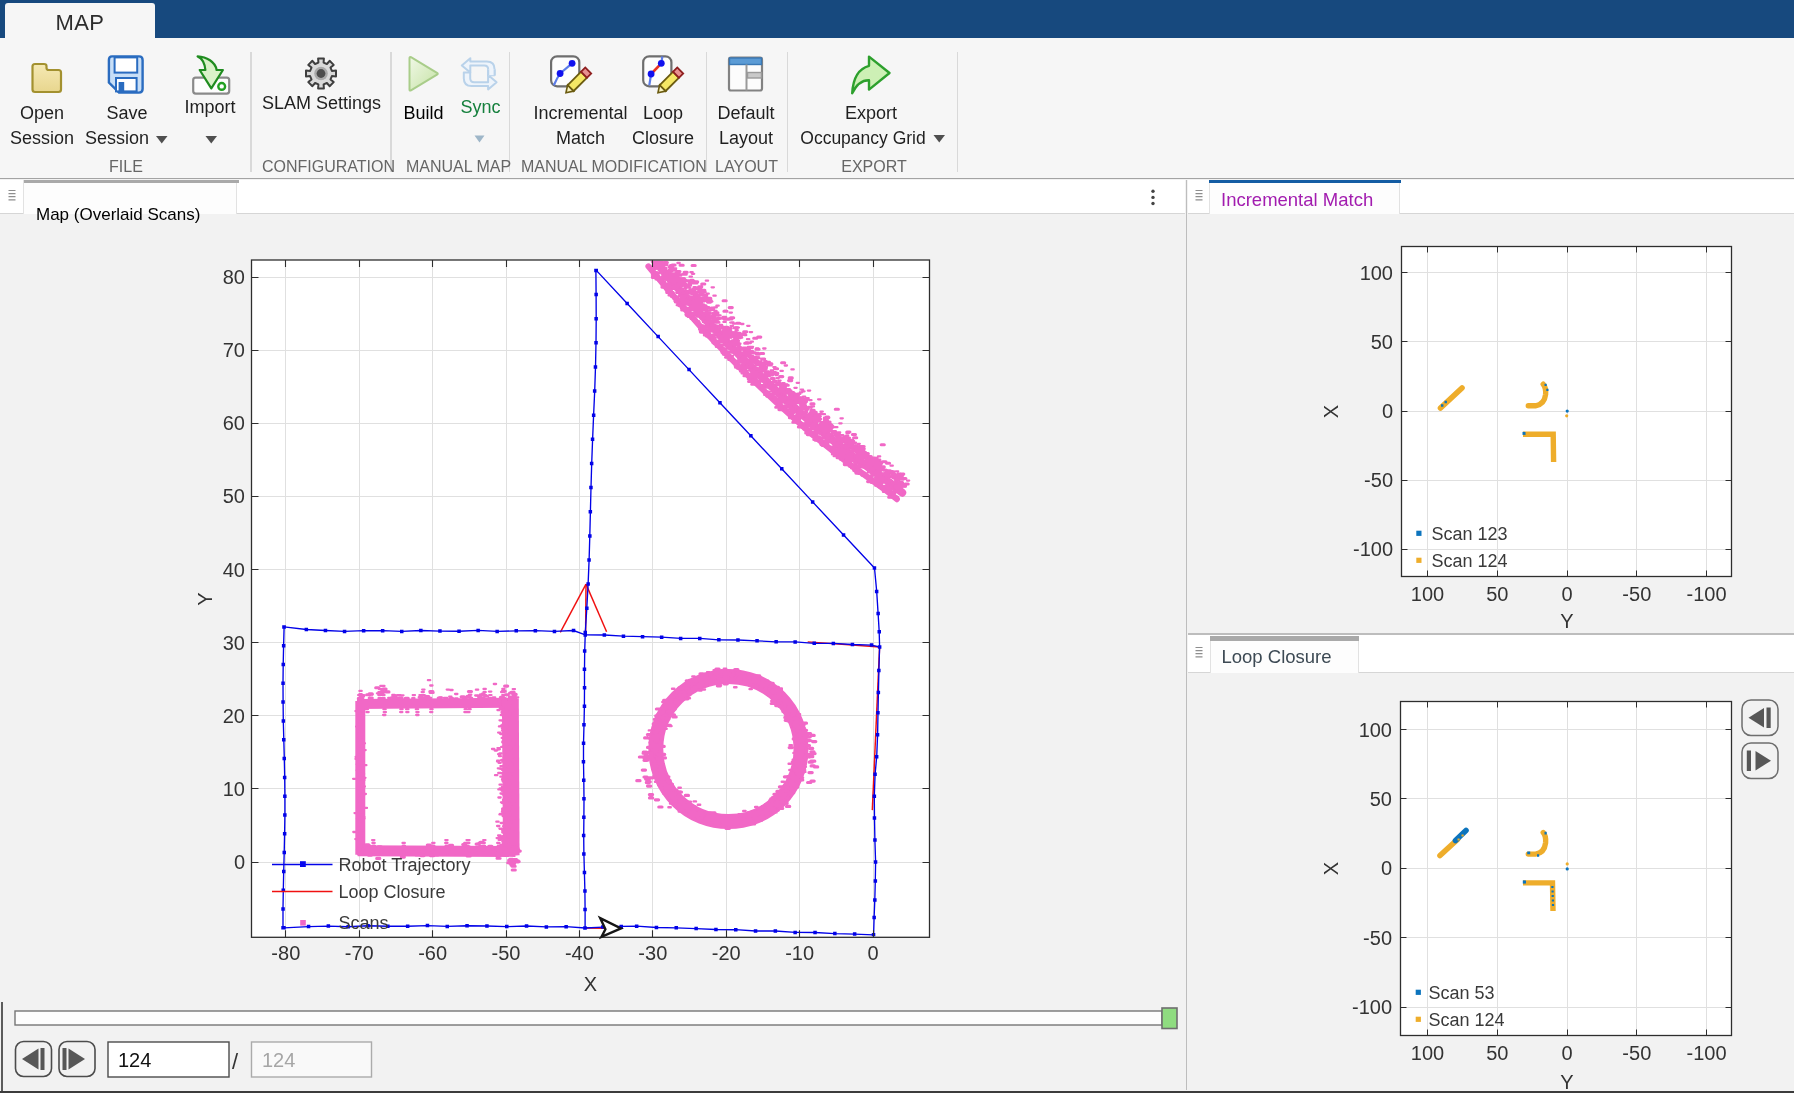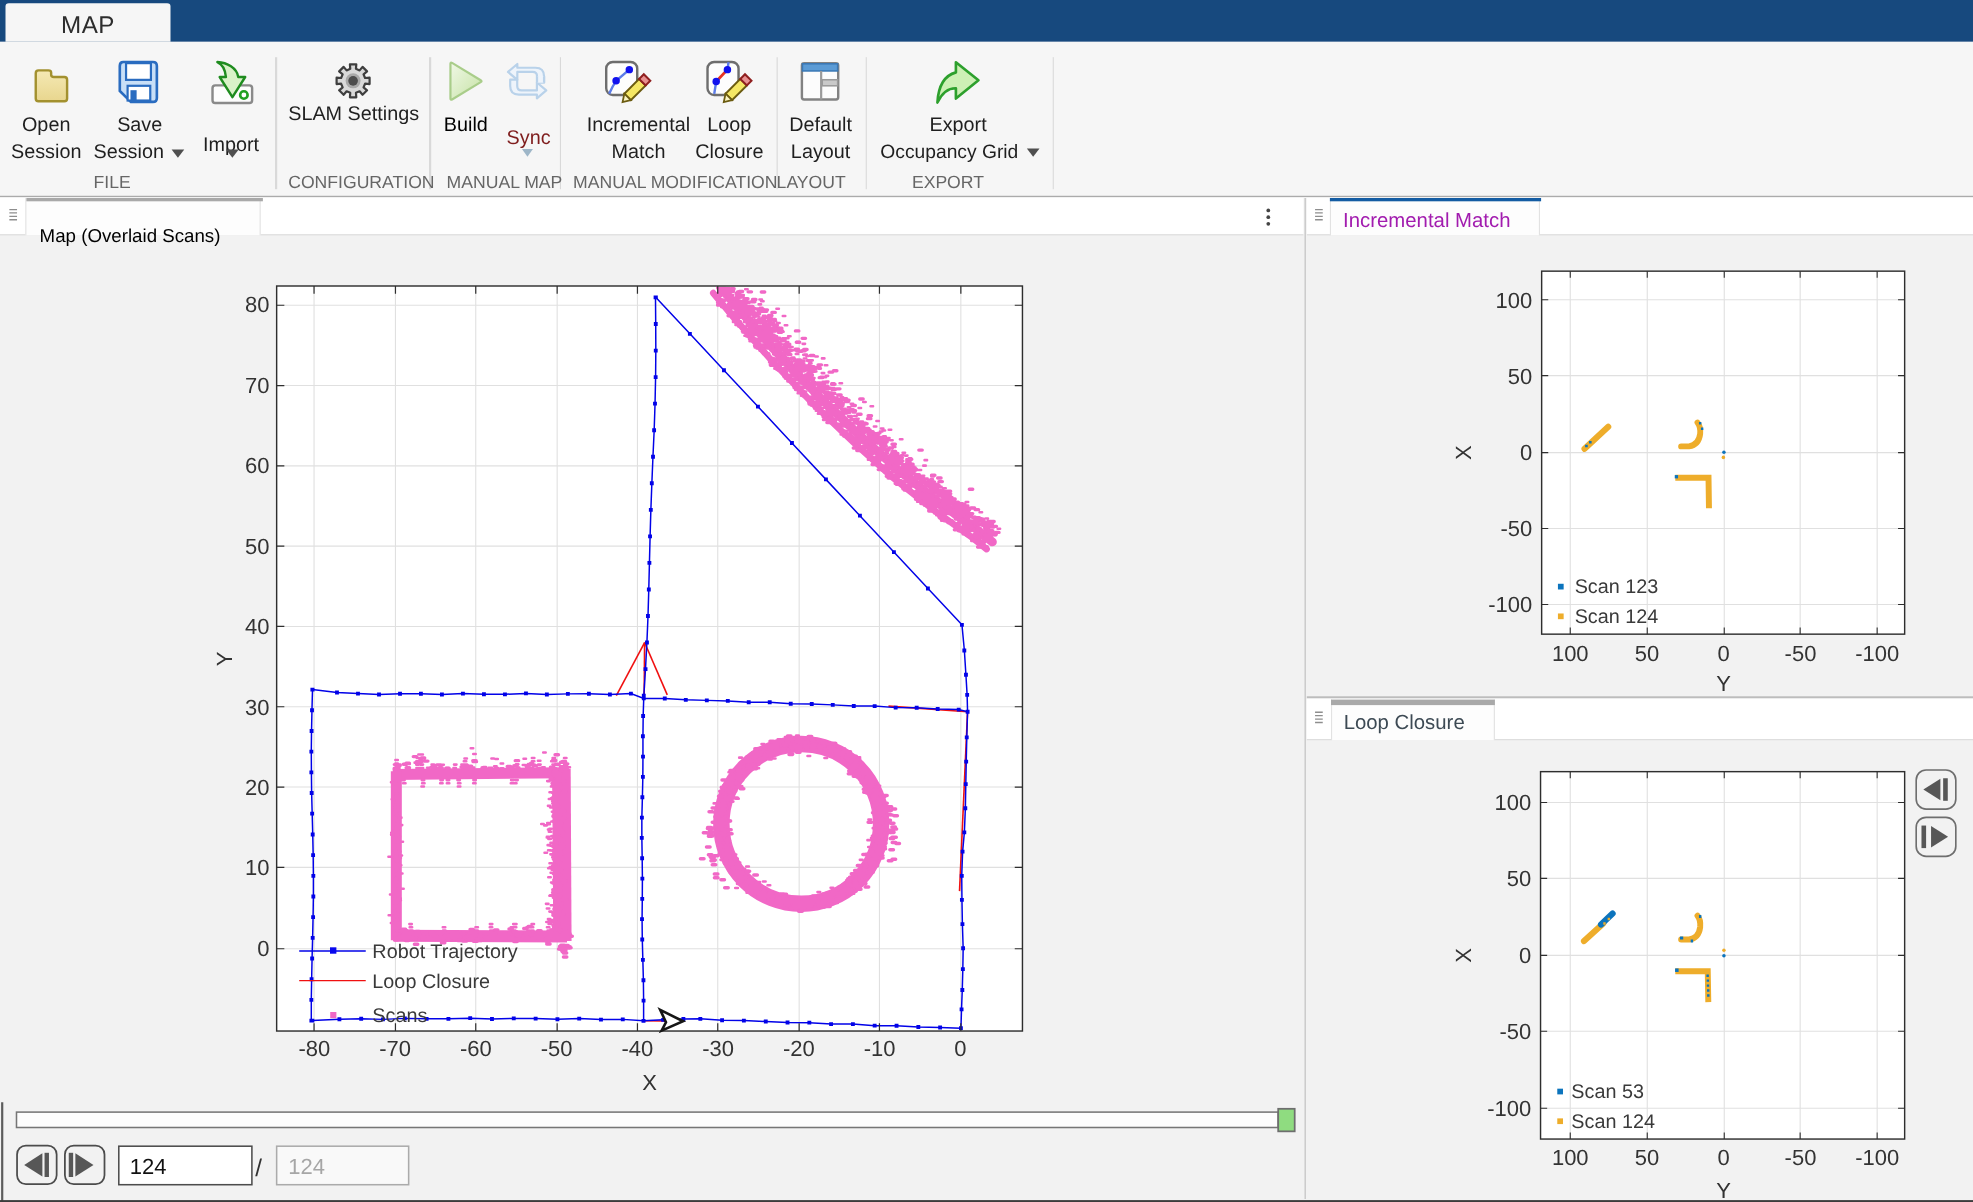--- a/index.html
+++ b/index.html
@@ -1,42 +1,42 @@
 <!DOCTYPE html>
 <html><head><meta charset="utf-8"><style>
 *{margin:0;padding:0;box-sizing:border-box}
 html,body{width:1794px;height:1093px;overflow:hidden}
 body{font-family:"Liberation Sans",sans-serif;background:#f2f2f2;position:relative}
 .abs{position:absolute}
 .lbl{position:absolute;color:#1f1f1f;font-size:18px;line-height:25px;text-align:center;white-space:nowrap}
-.sec{position:absolute;color:#666;font-size:16px;text-align:left;white-space:nowrap}
+.sec{position:absolute;color:#666;font-size:16px;text-align:center;white-space:nowrap}
 svg{position:absolute;display:block}
 </style></head>
 <body>
 
 <div class="abs" style="left:0;top:0;width:1794px;height:38px;background:#17497e"></div>
 <div class="abs" style="left:5px;top:3px;width:150px;height:35px;background:#f6f6f6;border-radius:3px 3px 0 0"></div>
 <div class="abs" style="left:5px;top:10px;width:150px;text-align:center;font-size:22px;color:#2d2d2d;letter-spacing:.4px">MAP BUILDER</div>
 
 <div class="abs" style="left:0;top:38px;width:1794px;height:141px;background:#f6f6f6;border-bottom:1.5px solid #a3a3a3"></div>
 
 <div class="abs" style="left:250px;top:52px;width:1.5px;height:120px;background:#d9d9d9"></div>
 <div class="abs" style="left:390px;top:52px;width:1.5px;height:120px;background:#d9d9d9"></div>
 <div class="abs" style="left:508.5px;top:52px;width:1.5px;height:120px;background:#d9d9d9"></div>
 <div class="abs" style="left:705.5px;top:52px;width:1.5px;height:120px;background:#d9d9d9"></div>
 <div class="abs" style="left:786.5px;top:52px;width:1.5px;height:120px;background:#d9d9d9"></div>
 <div class="abs" style="left:956.5px;top:52px;width:1.5px;height:120px;background:#d9d9d9"></div>
 
 <div class="lbl" style="left:1px;top:101px;width:82px">Open<br>Session</div>
 <div class="lbl" style="left:86px;top:101px;width:82px">Save</div>
 <div class="lbl" style="left:76px;top:126px;width:82px">Session</div>
-<div class="lbl" style="left:169px;top:119px;width:82px">Import</div>
+<div class="lbl" style="left:169px;top:95px;width:82px">Import</div>
 <div class="lbl" style="left:262px;top:91px;width:118px">SLAM Settings</div>
 <div class="lbl" style="left:395px;top:101px;width:57px;color:#000000">Build</div>
-<div class="lbl" style="left:452px;top:113px;width:57px;color:#7f1d1d">Sync</div>
+<div class="lbl" style="left:452px;top:95px;width:57px;color:#15803d">Sync</div>
 <div class="lbl" style="left:532px;top:101px;width:97px">Incremental<br>Match</div>
 <div class="lbl" style="left:619px;top:101px;width:88px">Loop<br>Closure</div>
 <div class="lbl" style="left:716px;top:101px;width:60px">Default<br>Layout</div>
 <div class="lbl" style="left:826px;top:101px;width:90px">Export</div>
 <div class="lbl" style="left:793px;top:126px;width:140px;font-size:17.5px">Occupancy Grid</div>
 <div class="sec" style="left:85px;top:158px;width:82px">FILE</div>
 <div class="sec" style="left:262px;top:158px;width:118px">CONFIGURATION</div>
 <div class="sec" style="left:406px;top:158px;width:90px">MANUAL MAP</div>
 <div class="sec" style="left:521px;top:158px;width:178px">MANUAL MODIFICATION</div>
 <div class="sec" style="left:706px;top:158px;width:81px">LAYOUT</div>

